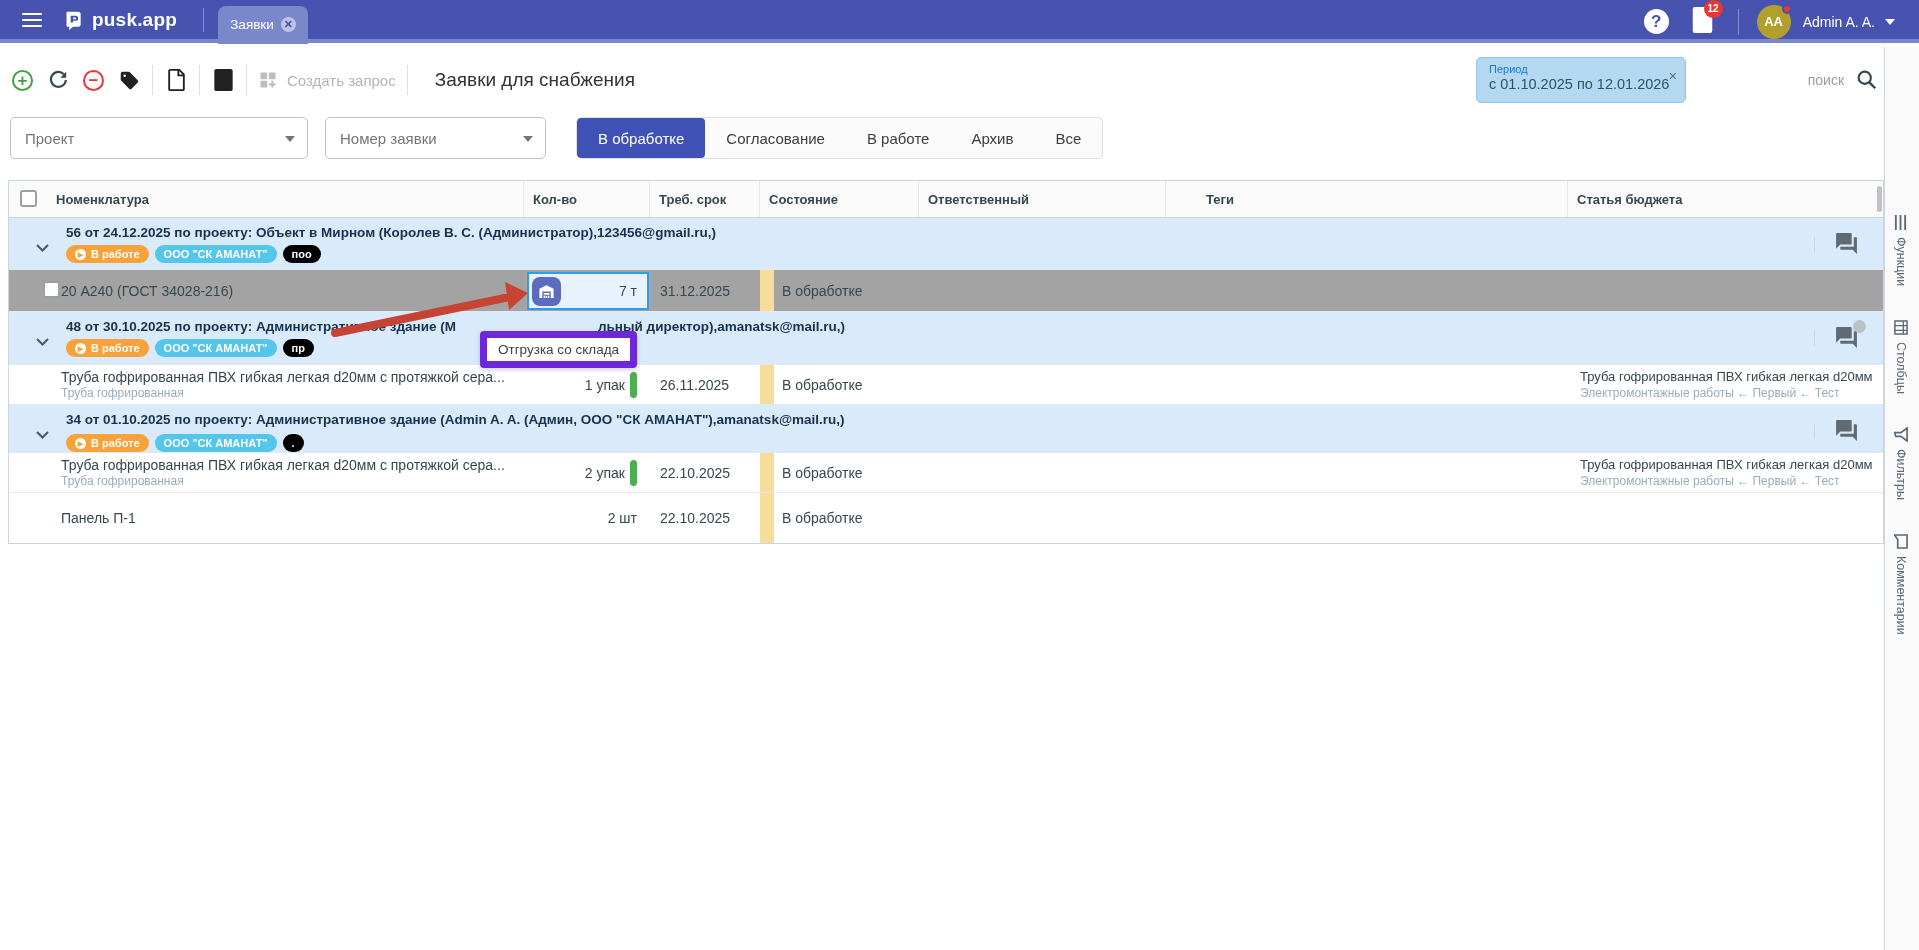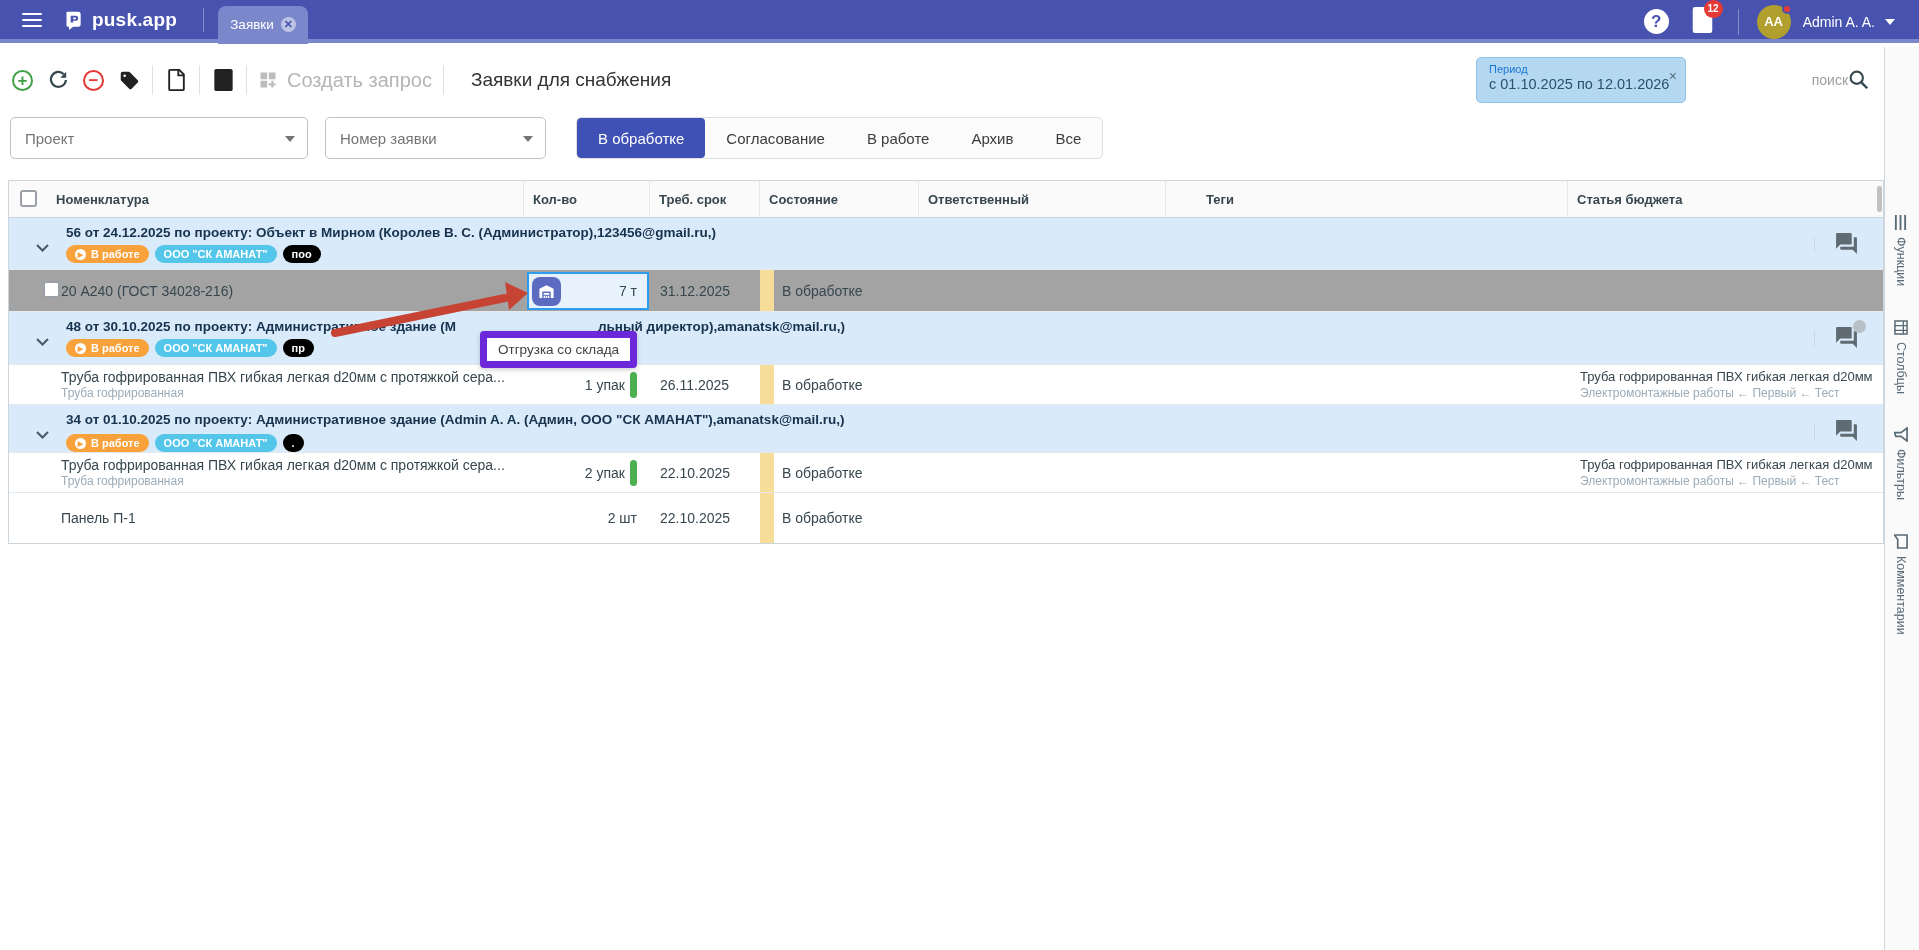--- a/index.html
+++ b/index.html
@@ -25,27 +25,27 @@
   .caret-down { width:0; height:0; border-left:5px solid transparent; border-right:5px solid transparent; border-top:6px solid #fff; margin-right:24px; cursor:pointer; }
 
   
   .toolbar { position:absolute; left:0; top:47px; width:1919px; height:66px; display:flex; align-items:center; }
   .tool-ic { width:24px; height:24px; display:flex; align-items:center; justify-content:center; cursor:pointer; flex:0 0 auto; }
   .circle-ic { width:21px; height:21px; border-radius:50%; font-size:17px; line-height:19px; text-align:center; font-weight:bold; }
   .plus-ic  { border:2px solid #43a047; color:#43a047; margin-left:12px; }
   .minus-ic { border:2px solid #e53935; color:#e53935; }
   .tool-gap { width:13px; flex:0 0 auto; }
   .tool-div { width:1px; height:30px; background:#e0e0e0; margin:0 11px; flex:0 0 auto; }
-  .disabled-group { display:flex; align-items:center; gap:9px; color:#b5b5b5; font-size:20px; }
+  .disabled-group { display:flex; align-items:center; gap:9px; color:#b5b5b5; font-size:15px; }
   .page-title { font-size:19px; color:#333; margin-left:16px; white-space:nowrap; }
   .period-chip { position:absolute; left:1476px; top:10px; width:210px; height:46px; background:#b5d8f1; border:1px solid #90c3e8; border-radius:5px; padding:5px 10px 0 12px; cursor:pointer; }
   .period-label { font-size:11px; color:#1976d2; }
   .period-value { font-size:14.5px; color:#28516e; margin-top:1px; white-space:nowrap; }
   .period-close { position:absolute; right:8px; top:10px; font-size:14px; color:#546e7a; cursor:pointer; }
-  .search-box { position:absolute; right:50px; top:22px; display:flex; align-items:center; gap:0; cursor:pointer;text-align:center; }
+  .search-box { position:absolute; right:42px; top:22px; display:flex; align-items:center; gap:12px; cursor:pointer;text-align:center; }
   .search-label { font-size:14px; color:#9e9e9e; }
 
   
   .filter-row { position:absolute; left:0; top:117px; width:1532px; height:42px; display:flex; align-items:center; }
   .select { position:relative; height:42px; border:1px solid #c2c2c2; border-radius:5px; display:flex; align-items:center; padding:0 14px; color:#757575; font-size:15px; cursor:pointer; background:#fff; }
   .sel-project { margin-left:10px; width:298px; }
   .sel-number  { margin-left:17px; width:221px; }
   .sel-caret { position:absolute; right:12px; top:18px; width:0; height:0; border-left:5px solid transparent; border-right:5px solid transparent; border-top:6px solid #757575; }
   .tabgroup { margin-left:30px; height:42px; display:flex; border:1px solid #e0e0e0; border-radius:5px; background:#fbfbfb; overflow:hidden; }
   .tg-item { padding:0 21px; display:flex; align-items:center; font-size:15px; color:#3c3c3c; cursor:pointer; white-space:nowrap; }

